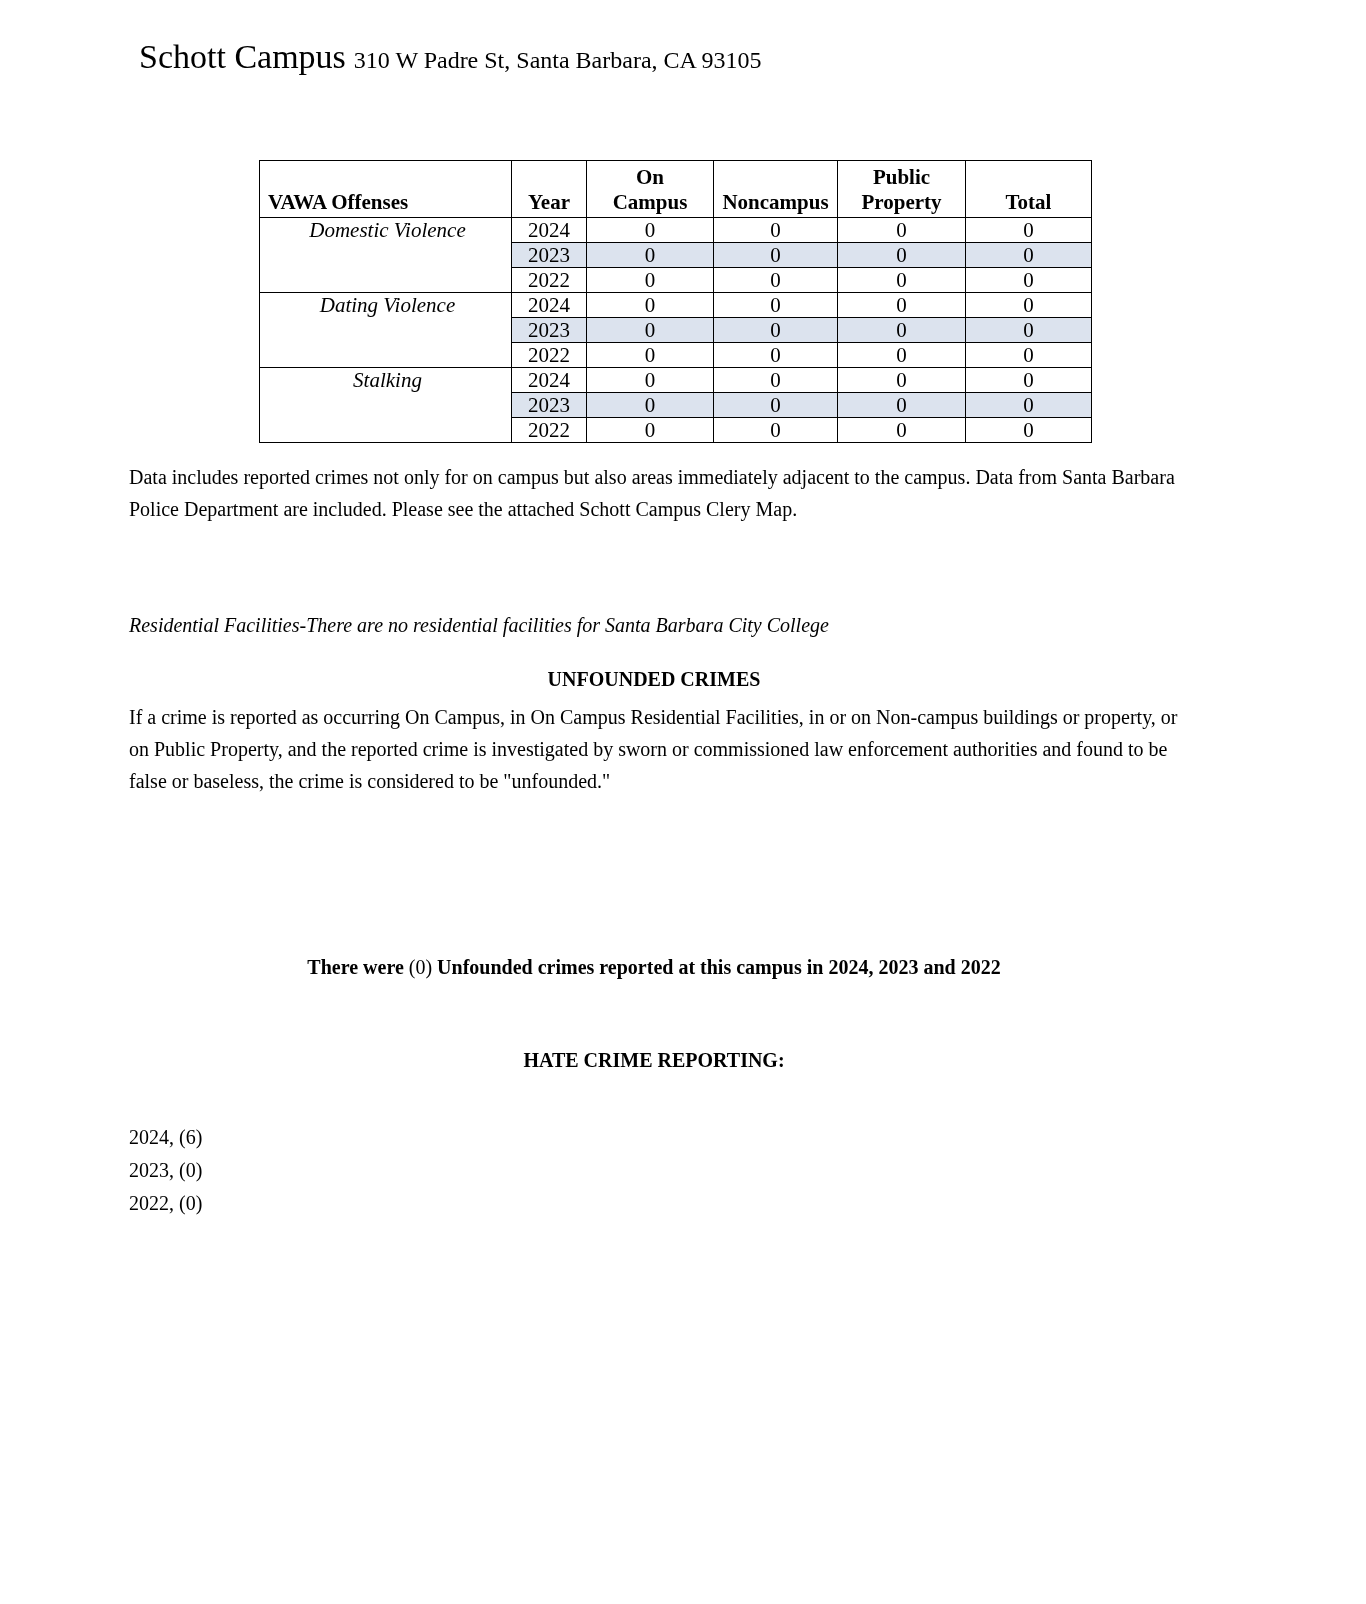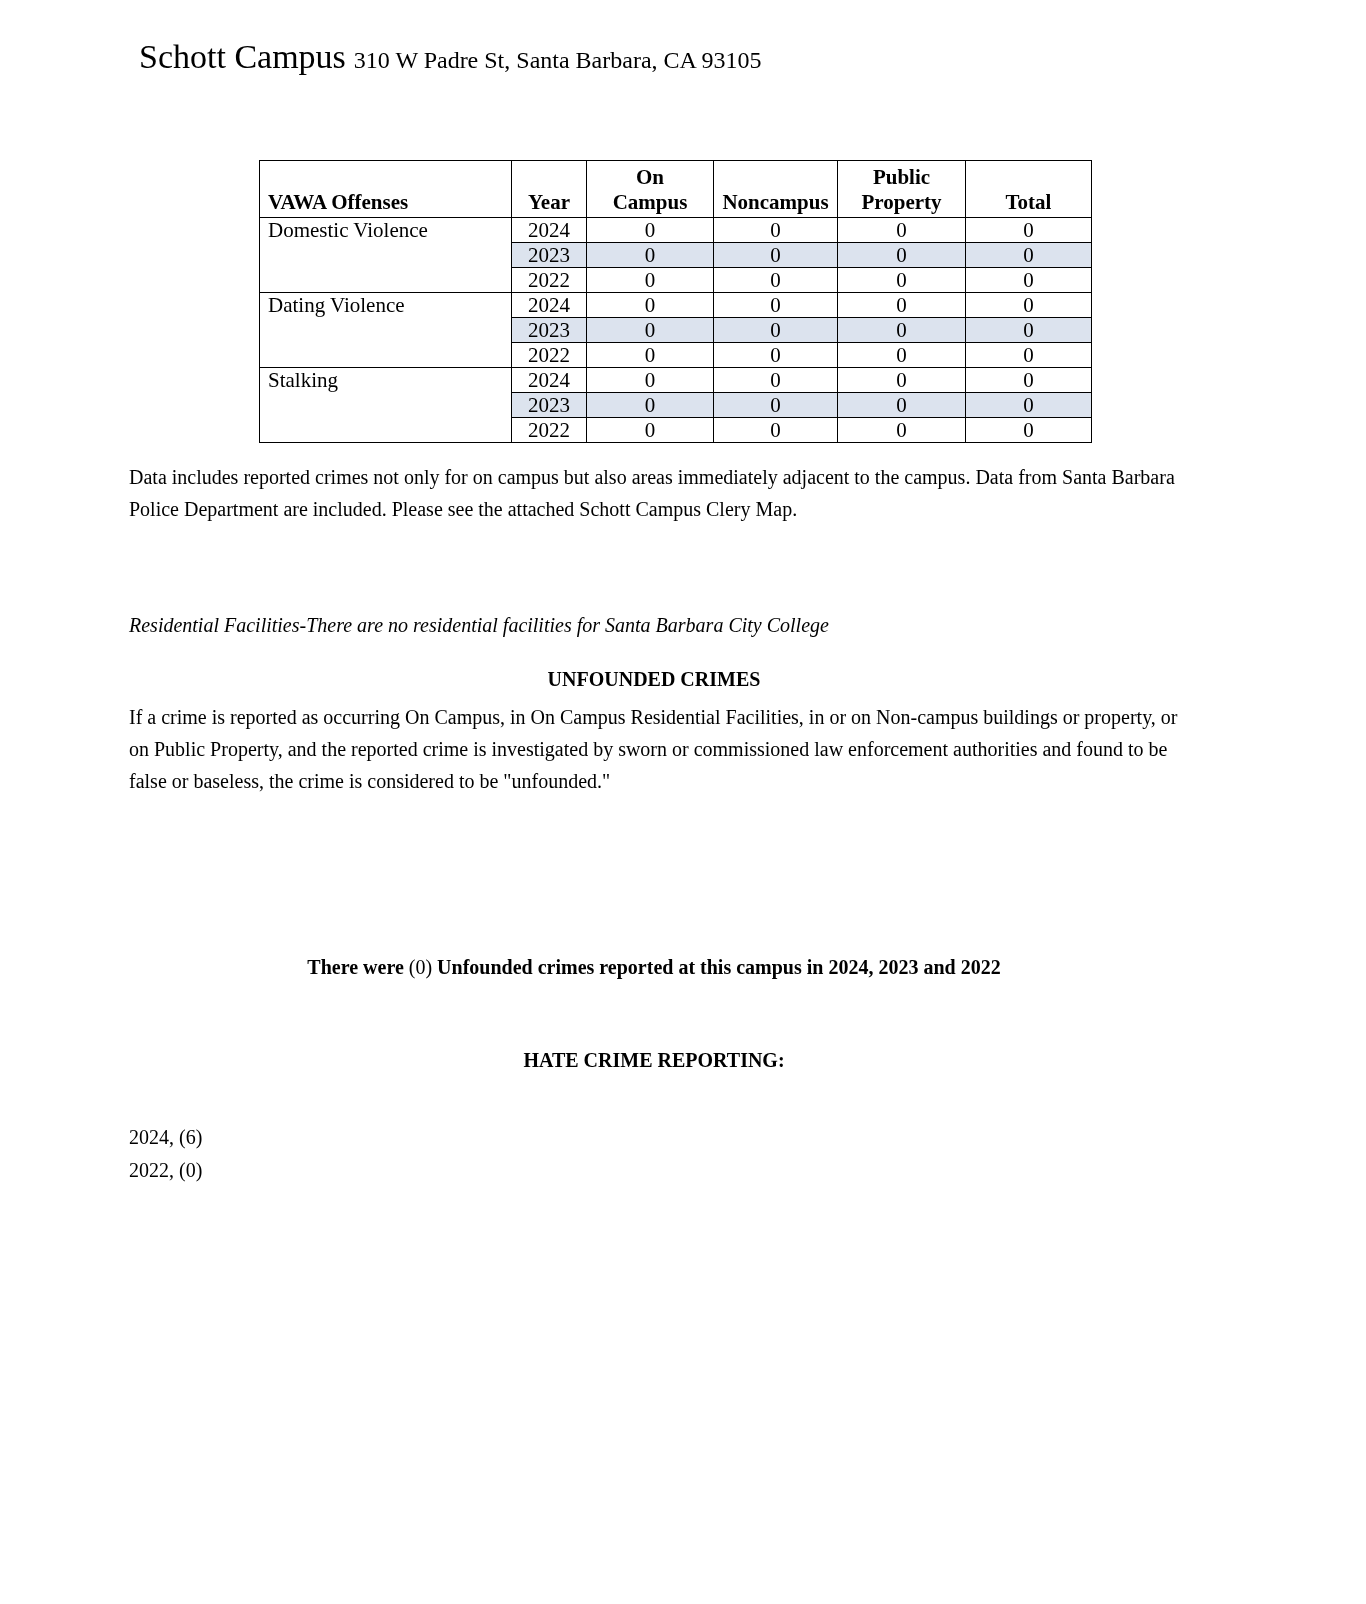--- a/index.html
+++ b/index.html
@@ -47,25 +47,26 @@
   }
   .vawa-table tr.head th.c-off { text-align: left; padding-left: 8px; }
   .vawa-table th.pre { white-space: pre-line; }
   .vawa-table td {
     height: 24px;
     text-align: center;
     line-height: 22px;
     vertical-align: middle;
   }
   .vawa-table td.off {
-    text-align: left;
+    text-align: center;
     vertical-align: top;
     padding-left: 8px;
     padding-top: 1px;
     background: #ffffff;
+    font-style: italic;
   }
   .vawa-table tr.shaded td { background: var(--shade-color, #dce3ee); }
 
   
   .tblock {
     position: absolute;
     left: 129px;
     width: 1050px;
     font-size: 20px;
     line-height: 32px;
@@ -186,16 +187,17 @@
 
 
   <div class="tblock bold" style="top:951px">
     <span>There were </span><span class="regular">(0)</span><span> Unfounded crimes reported at this campus in 2024, 2023 and 2022</span>
   </div>
 
   <div class="tblock bold" style="top:1044px">HATE CRIME REPORTING:</div>
 
   <div class="tblock" style="top:1121px">
     <div class="hate-line">2024, (6)</div>
+    <div class="hate-line">2023, (0)</div>
     <div class="hate-line">2022, (0)</div>
   </div>
 
 </div>
 
 </body></html>

